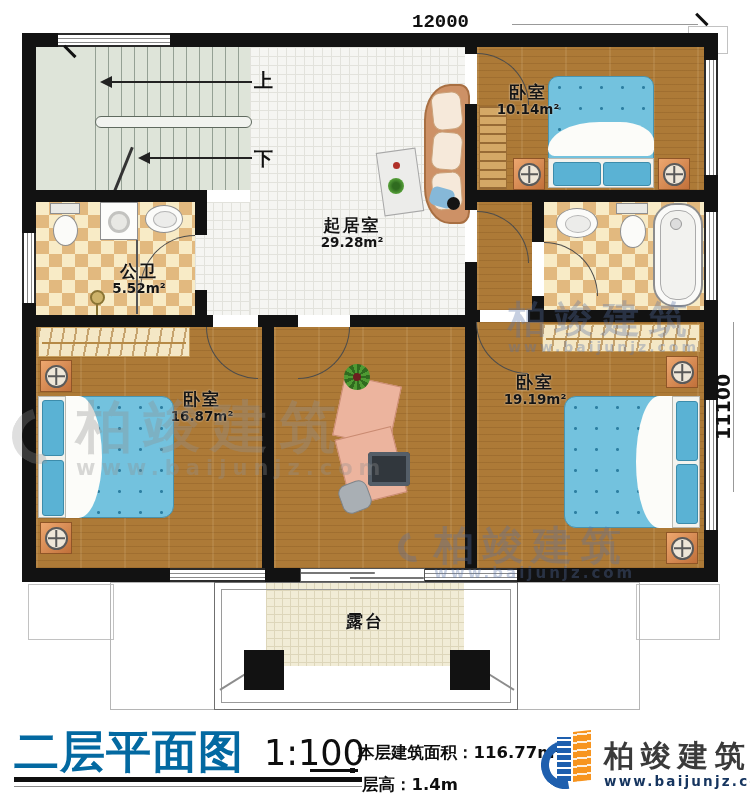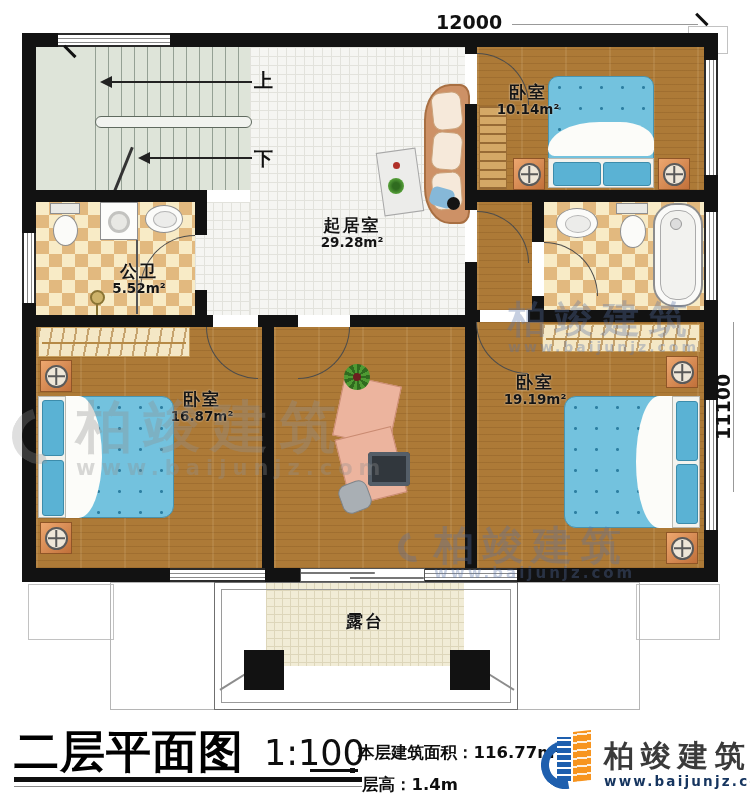--- a/index.html
+++ b/index.html
@@ -62,21 +62,21 @@
     background-image:repeating-linear-gradient(100deg,rgba(160,108,40,.55) 0 2px,transparent 2px 12px);}
   .rod{position:absolute;left:2%;right:2%;top:50%;height:2px;background:#b68a46;}
   .tub{position:absolute;z-index:10;background:#fafaf8;border:2px solid #8d8d8d;border-radius:22px;box-sizing:border-box;}
   .tubin{position:absolute;z-index:11;background:#f2f2ef;border:1.5px solid #ababab;border-radius:16px;box-sizing:border-box;}
   .oval{position:absolute;z-index:10;background:#fbfbf9;border:1.5px solid #8f8f8f;border-radius:50%;box-sizing:border-box;}
   .ovalin{position:absolute;z-index:11;background:#ececea;border:1px solid #b5b5b5;border-radius:50%;}
   .wmrow{position:absolute;z-index:40;display:flex;align-items:flex-start;pointer-events:none;}
   .wmtxt{font-weight:bold;line-height:1.05;white-space:nowrap;}
   .swoosh{border-radius:50%;box-sizing:border-box;}
   
-  .bb-title{position:absolute;font-size:45px;font-weight:bold;color:#000000;letter-spacing:1px;z-index:60;}
+  .bb-title{position:absolute;font-size:45px;font-weight:bold;color:#0369a1;letter-spacing:1px;z-index:60;}
   .bb-scale{position:absolute;font-size:35px;font-weight:500;color:#0e0e0e;z-index:60;}
   .bb-small{position:absolute;font-size:16.5px;font-weight:600;color:#0e0e0e;z-index:60;}
   .logo-name{position:absolute;font-size:30px;font-weight:bold;color:#3a3a3a;letter-spacing:7px;z-index:60;white-space:nowrap;}
   .logo-url{position:absolute;font-size:13.5px;font-weight:bold;color:#16355f;letter-spacing:2.2px;z-index:60;white-space:nowrap;}
   .tri{position:absolute;width:0;height:0;z-index:12;}
 </style>
 </head>
 <body>
 
 <div id="stage">
@@ -253,21 +253,21 @@
     <span class="ar">16.87m²</span>
   </div>
   <div class="rlabel" style="left:475px;top:373px;width:120px;">
     <span class="nm">卧室</span>
     <span class="ar">19.19m²</span>
   </div>
   <div class="rlabel" style="left:305px;top:612px;width:120px;">
     <span class="nm">露台</span>
   </div>
 
-  <div class="dim" style="left:436px;top:11px;">12000</div>
+  <div class="dim" style="left:412px;top:11px;font-family:Liberation Mono, monospace;">12000</div>
   <div class="thinline" style="left:512px;top:24px;width:186px;height:1px;"></div>
   <div class="abs" style="left:694px;top:18px;width:16px;height:2.5px;background:#111;transform:rotate(45deg);z-index:50;"></div>
   <div class="abs" style="left:62px;top:50px;width:16px;height:2.5px;background:#111;transform:rotate(45deg);z-index:50;"></div>
   <div class="dim" style="left:692px;top:398px;width:62px;text-align:center;transform:rotate(-90deg);">11100</div>
   <div class="thinline" style="left:733px;top:322px;width:1px;height:170px;"></div>
 
   <div class="wmrow" style="left:12px;top:398px;">
     <div class="swoosh" style="width:56px;height:56px;margin-top:10px;border:10px solid rgba(150,150,150,.30);
          border-top-color:transparent;border-right-color:transparent;transform:rotate(30deg);"></div>
     <div style="margin-left:8px;">

